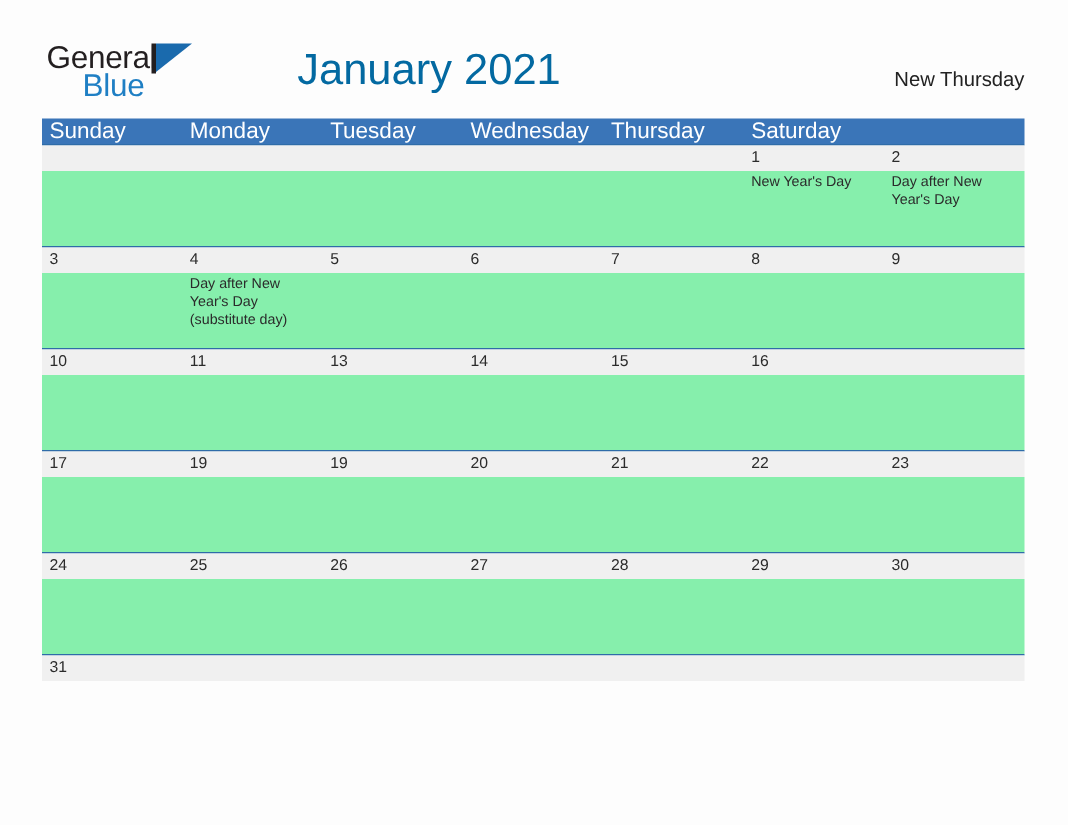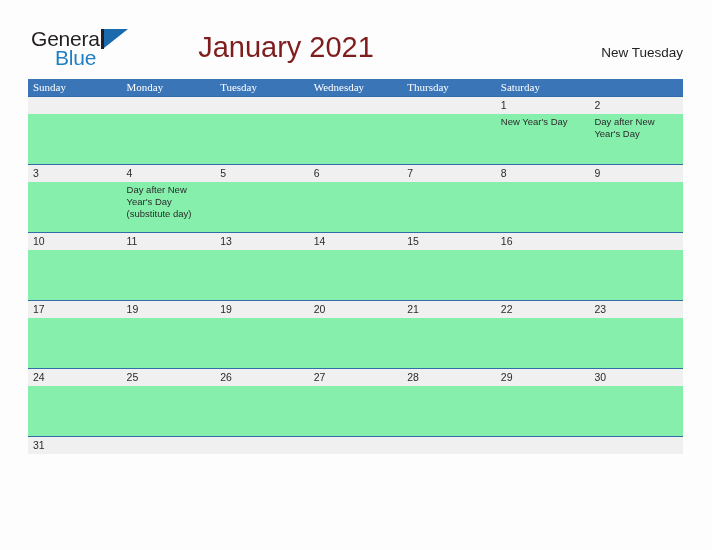--- a/index.html
+++ b/index.html
@@ -74,21 +74,21 @@
     background: #231f20;
   }
 
   .cal-title {
     position: absolute;
     left: 0;
     top: 30px;
     width: 572px;
     text-align: center;
     font-size: 29px;
-    color: #7f1d1d;
+    color: #0369a1;
     line-height: 34px;
     font-family: "Liberation Sans", sans-serif;
   }
 
   .cal-country {
     position: absolute;
     right: 29px;
     top: 45px;
     font-size: 13.5px;
     color: #222222;
@@ -109,23 +109,23 @@
     width: 655px;
     height: 17px;
     background: #3a75b8;
   }
   .dow-cell {
     width: 93.57px;
     height: 21px;
     box-sizing: border-box;
     padding-left: 5px;
     color: #ffffff;
-    font-size: 11px;
+    font-size: 15px;
     line-height: 17px;
-    font-family: Liberation Serif, serif;
+    font-family: Liberation Sans, sans-serif;
     white-space: nowrap;
   }
 
   .week {
     width: 655px;
     border-top: 1.2px solid #2f6ca8;
   }
   .week-numbers {
     display: flex;
     width: 655px;
@@ -172,21 +172,21 @@
 
     <div class="logo">
       <span class="logo-general">General</span>
       <span class="logo-flagpole"></span>
       <span class="logo-flag"></span>
       <span class="logo-blue">Blue</span>
     </div>
 
     <div class="cal-title">January 2021</div>
 
-    <div class="cal-country">New Tuesday</div>
+    <div class="cal-country">New Thursday</div>
 
   </div>
 
   <div class="calendar">
     <div class="dow-header" id="dow-header">
         <div class="dow-cell">Sunday</div>
         <div class="dow-cell">Monday</div>
         <div class="dow-cell">Tuesday</div>
         <div class="dow-cell">Wednesday</div>
         <div class="dow-cell">Thursday</div>

